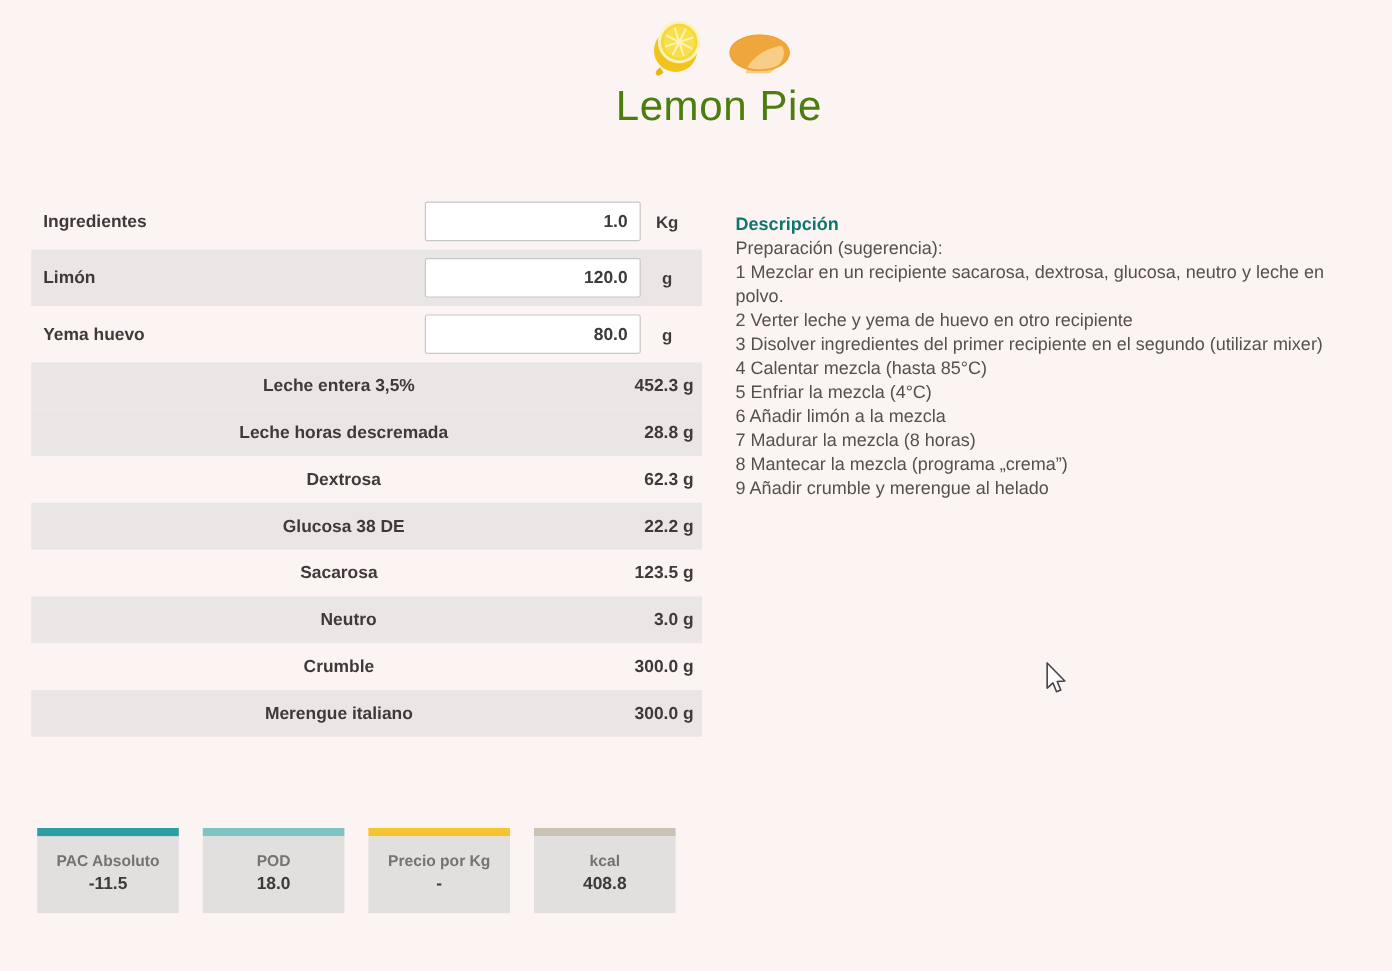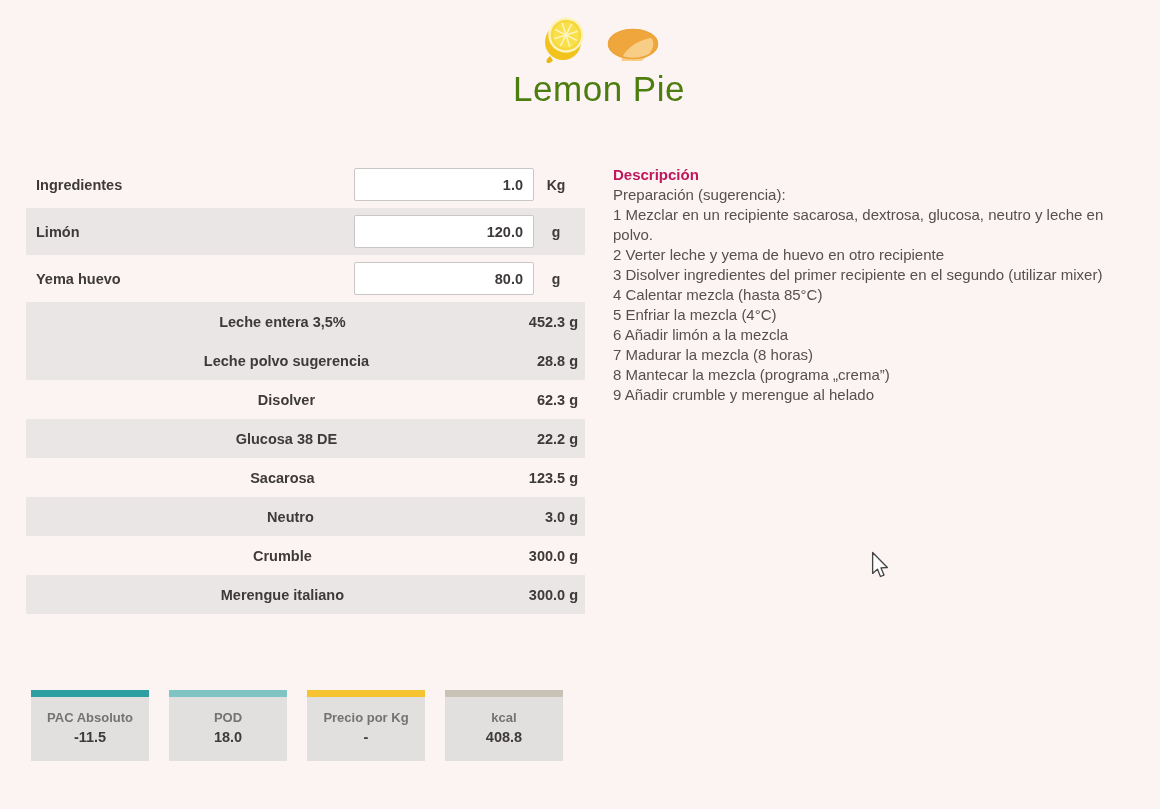--- a/index.html
+++ b/index.html
@@ -42,21 +42,21 @@
     text-align:right;padding:0 10px;
     font-family:"Liberation Sans", sans-serif;
     font-size:14.5px;font-weight:bold;color:#3d3a39;
     outline:none;
   }
   .ing-unit{width:44px;text-align:center;font-size:14px;font-weight:bold;color:#3d3a39;}
   .ing-amount{margin-left:auto;font-size:14.5px;font-weight:bold;color:#3d3a39;white-space:nowrap;}
 
   
   .description{margin-left:28px;width:525px;padding-top:4px;}
-  .desc-title{font-size:15px;font-weight:bold;color:#be185d;line-height:20px;}
+  .desc-title{font-size:15px;font-weight:bold;color:#0f766e;line-height:20px;margin-top:13px;}
   .desc-line{font-size:15px;line-height:20px;color:#54504e;}
 
   
   footer{display:flex;gap:20px;margin:76px 0 0 31px;}
   .stat-card{width:118px;}
   .stat-bar{height:7px;}
   .stat-body{
     background:#e2e0df;height:64px;
     display:flex;flex-direction:column;align-items:center;
     padding-top:13px;box-sizing:border-box;gap:4px;
@@ -117,25 +117,25 @@
         <div class="row inputrow">
           <span class="ing-label">Yema huevo</span>
           <input class="ing-input" type="text" value="80.0" style="">
           <span class="ing-unit">g</span>
         </div>
         <div class="row static alt">
           <span class="ing-label">Leche entera 3,5%</span>
           <span class="ing-amount">452.3 g</span>
         </div>
         <div class="row static alt">
-          <span class="ing-label">Leche polvo sugerencia</span>
+          <span class="ing-label">Leche horas descremada</span>
           <span class="ing-amount">28.8 g</span>
         </div>
         <div class="row static">
-          <span class="ing-label">Disolver</span>
+          <span class="ing-label">Dextrosa</span>
           <span class="ing-amount">62.3 g</span>
         </div>
         <div class="row static alt">
           <span class="ing-label">Glucosa 38 DE</span>
           <span class="ing-amount">22.2 g</span>
         </div>
         <div class="row static">
           <span class="ing-label">Sacarosa</span>
           <span class="ing-amount">123.5 g</span>
         </div>

